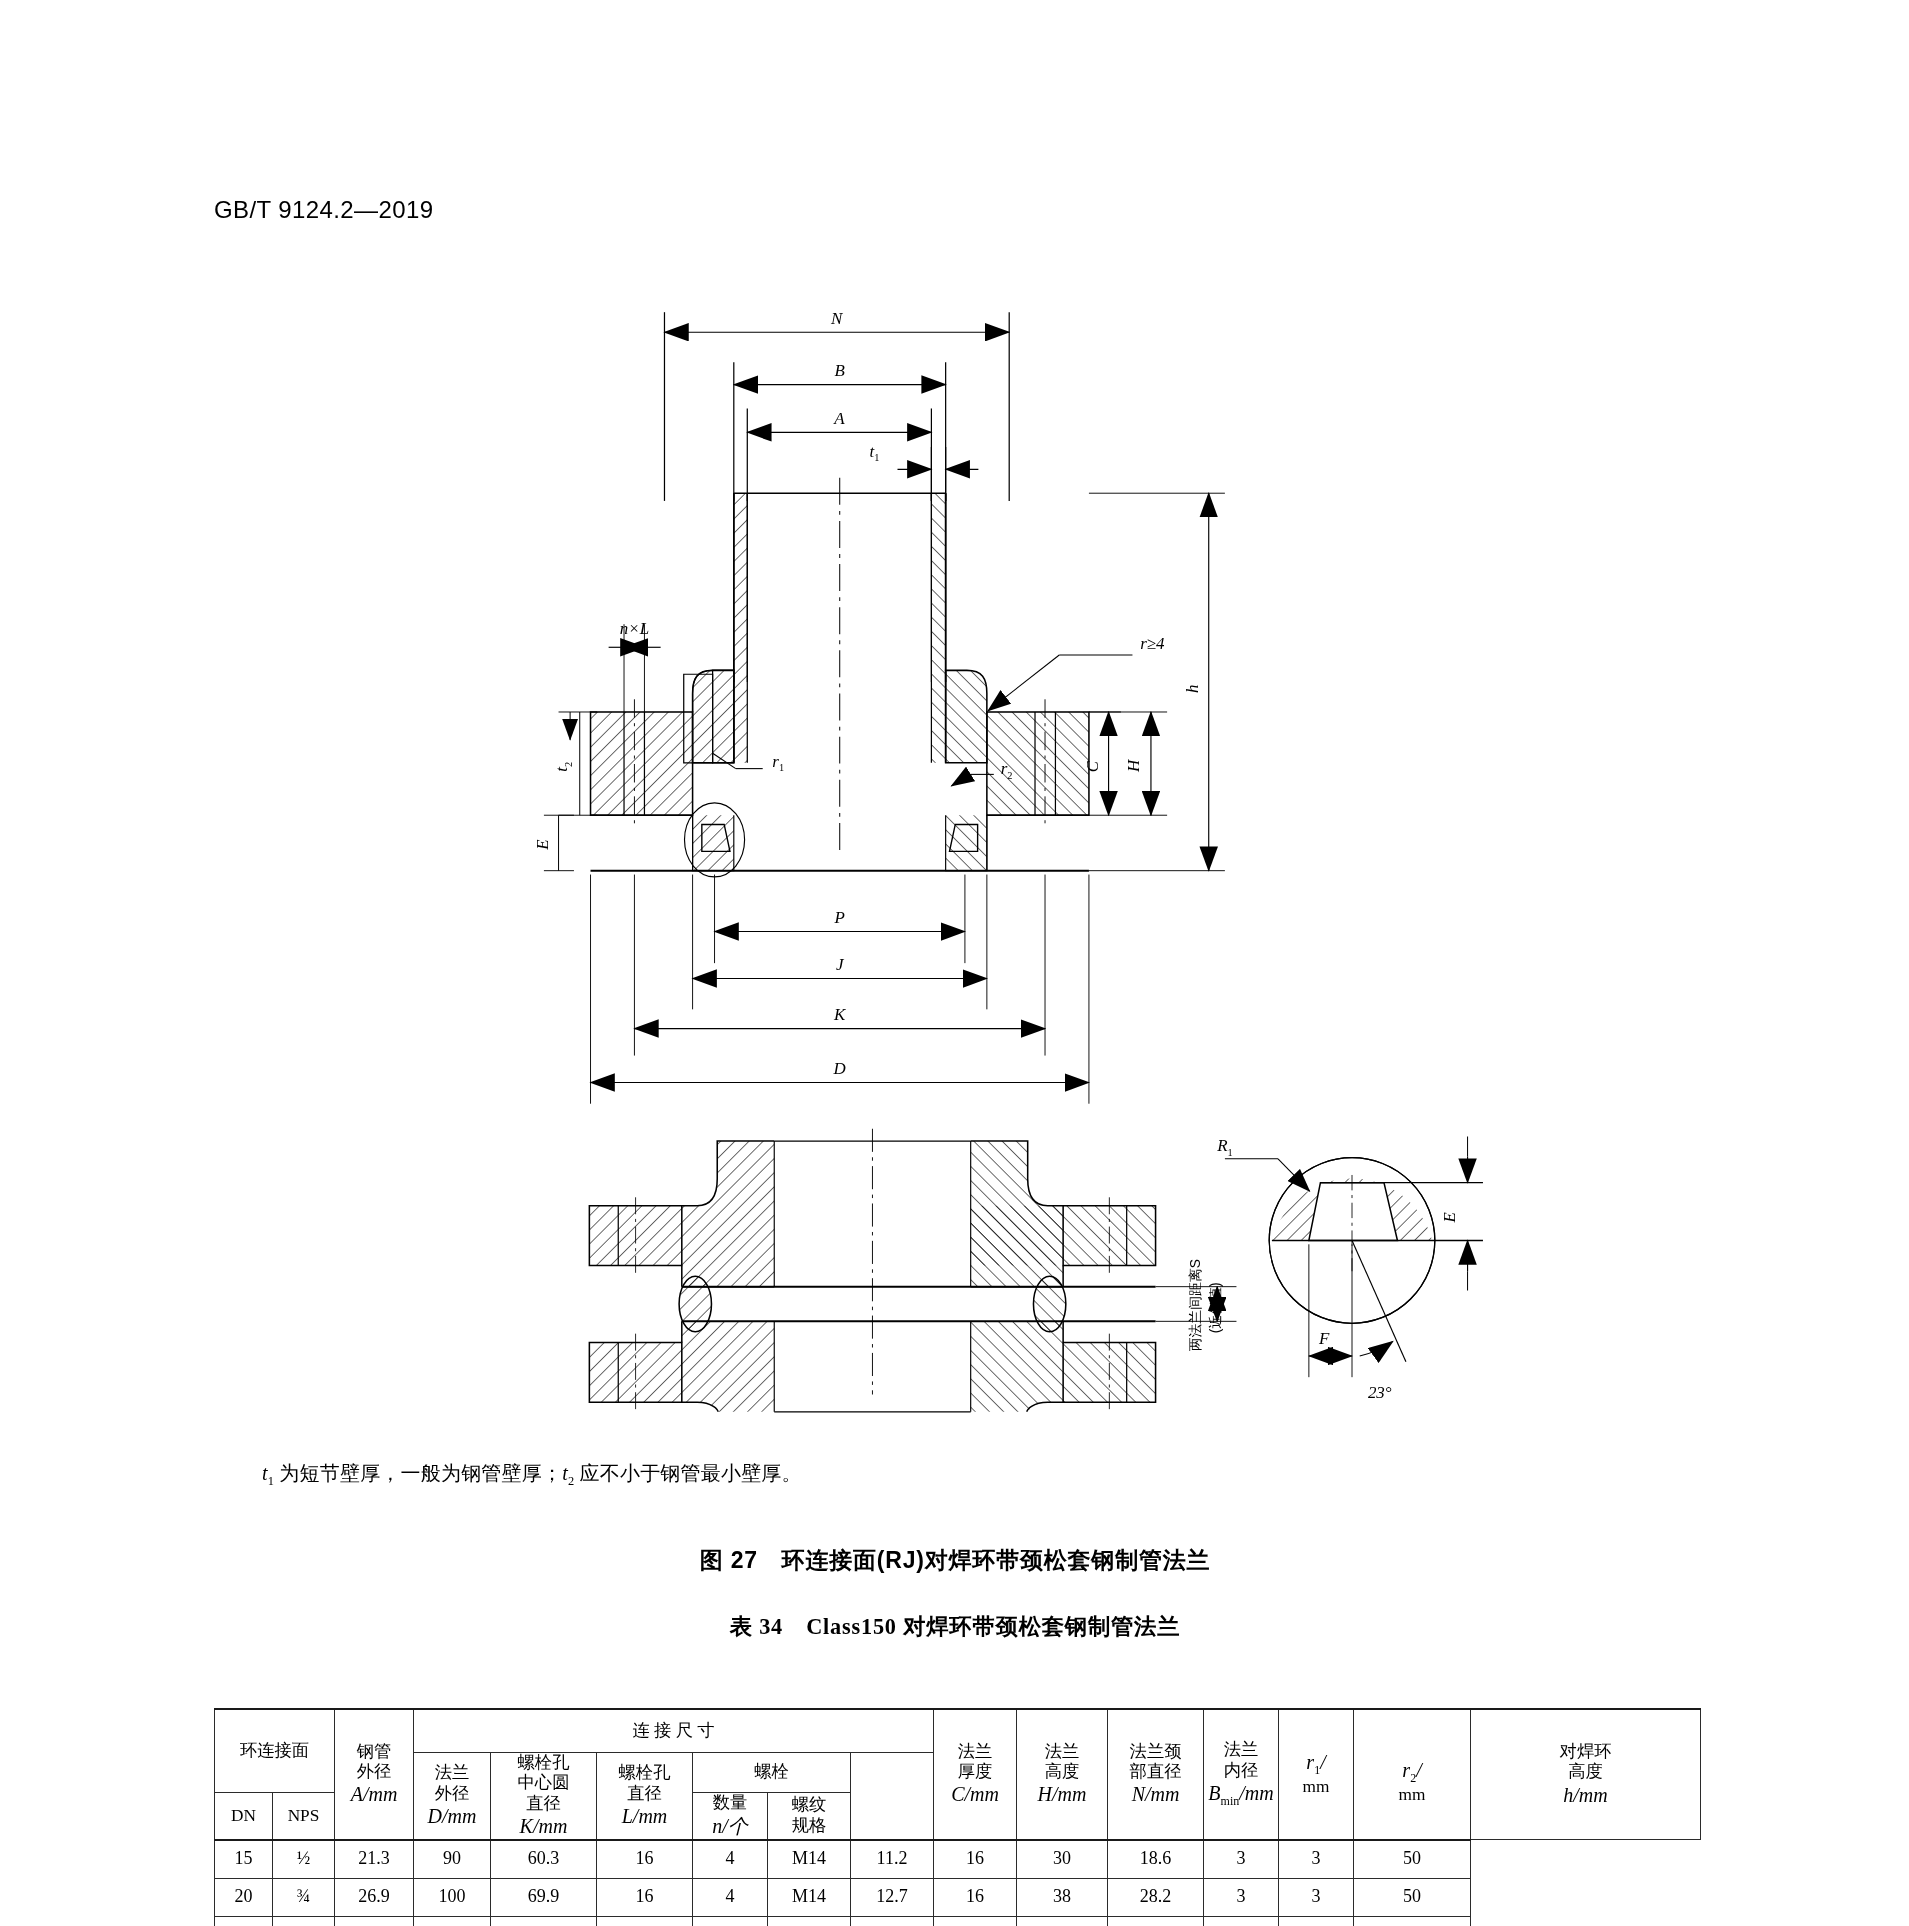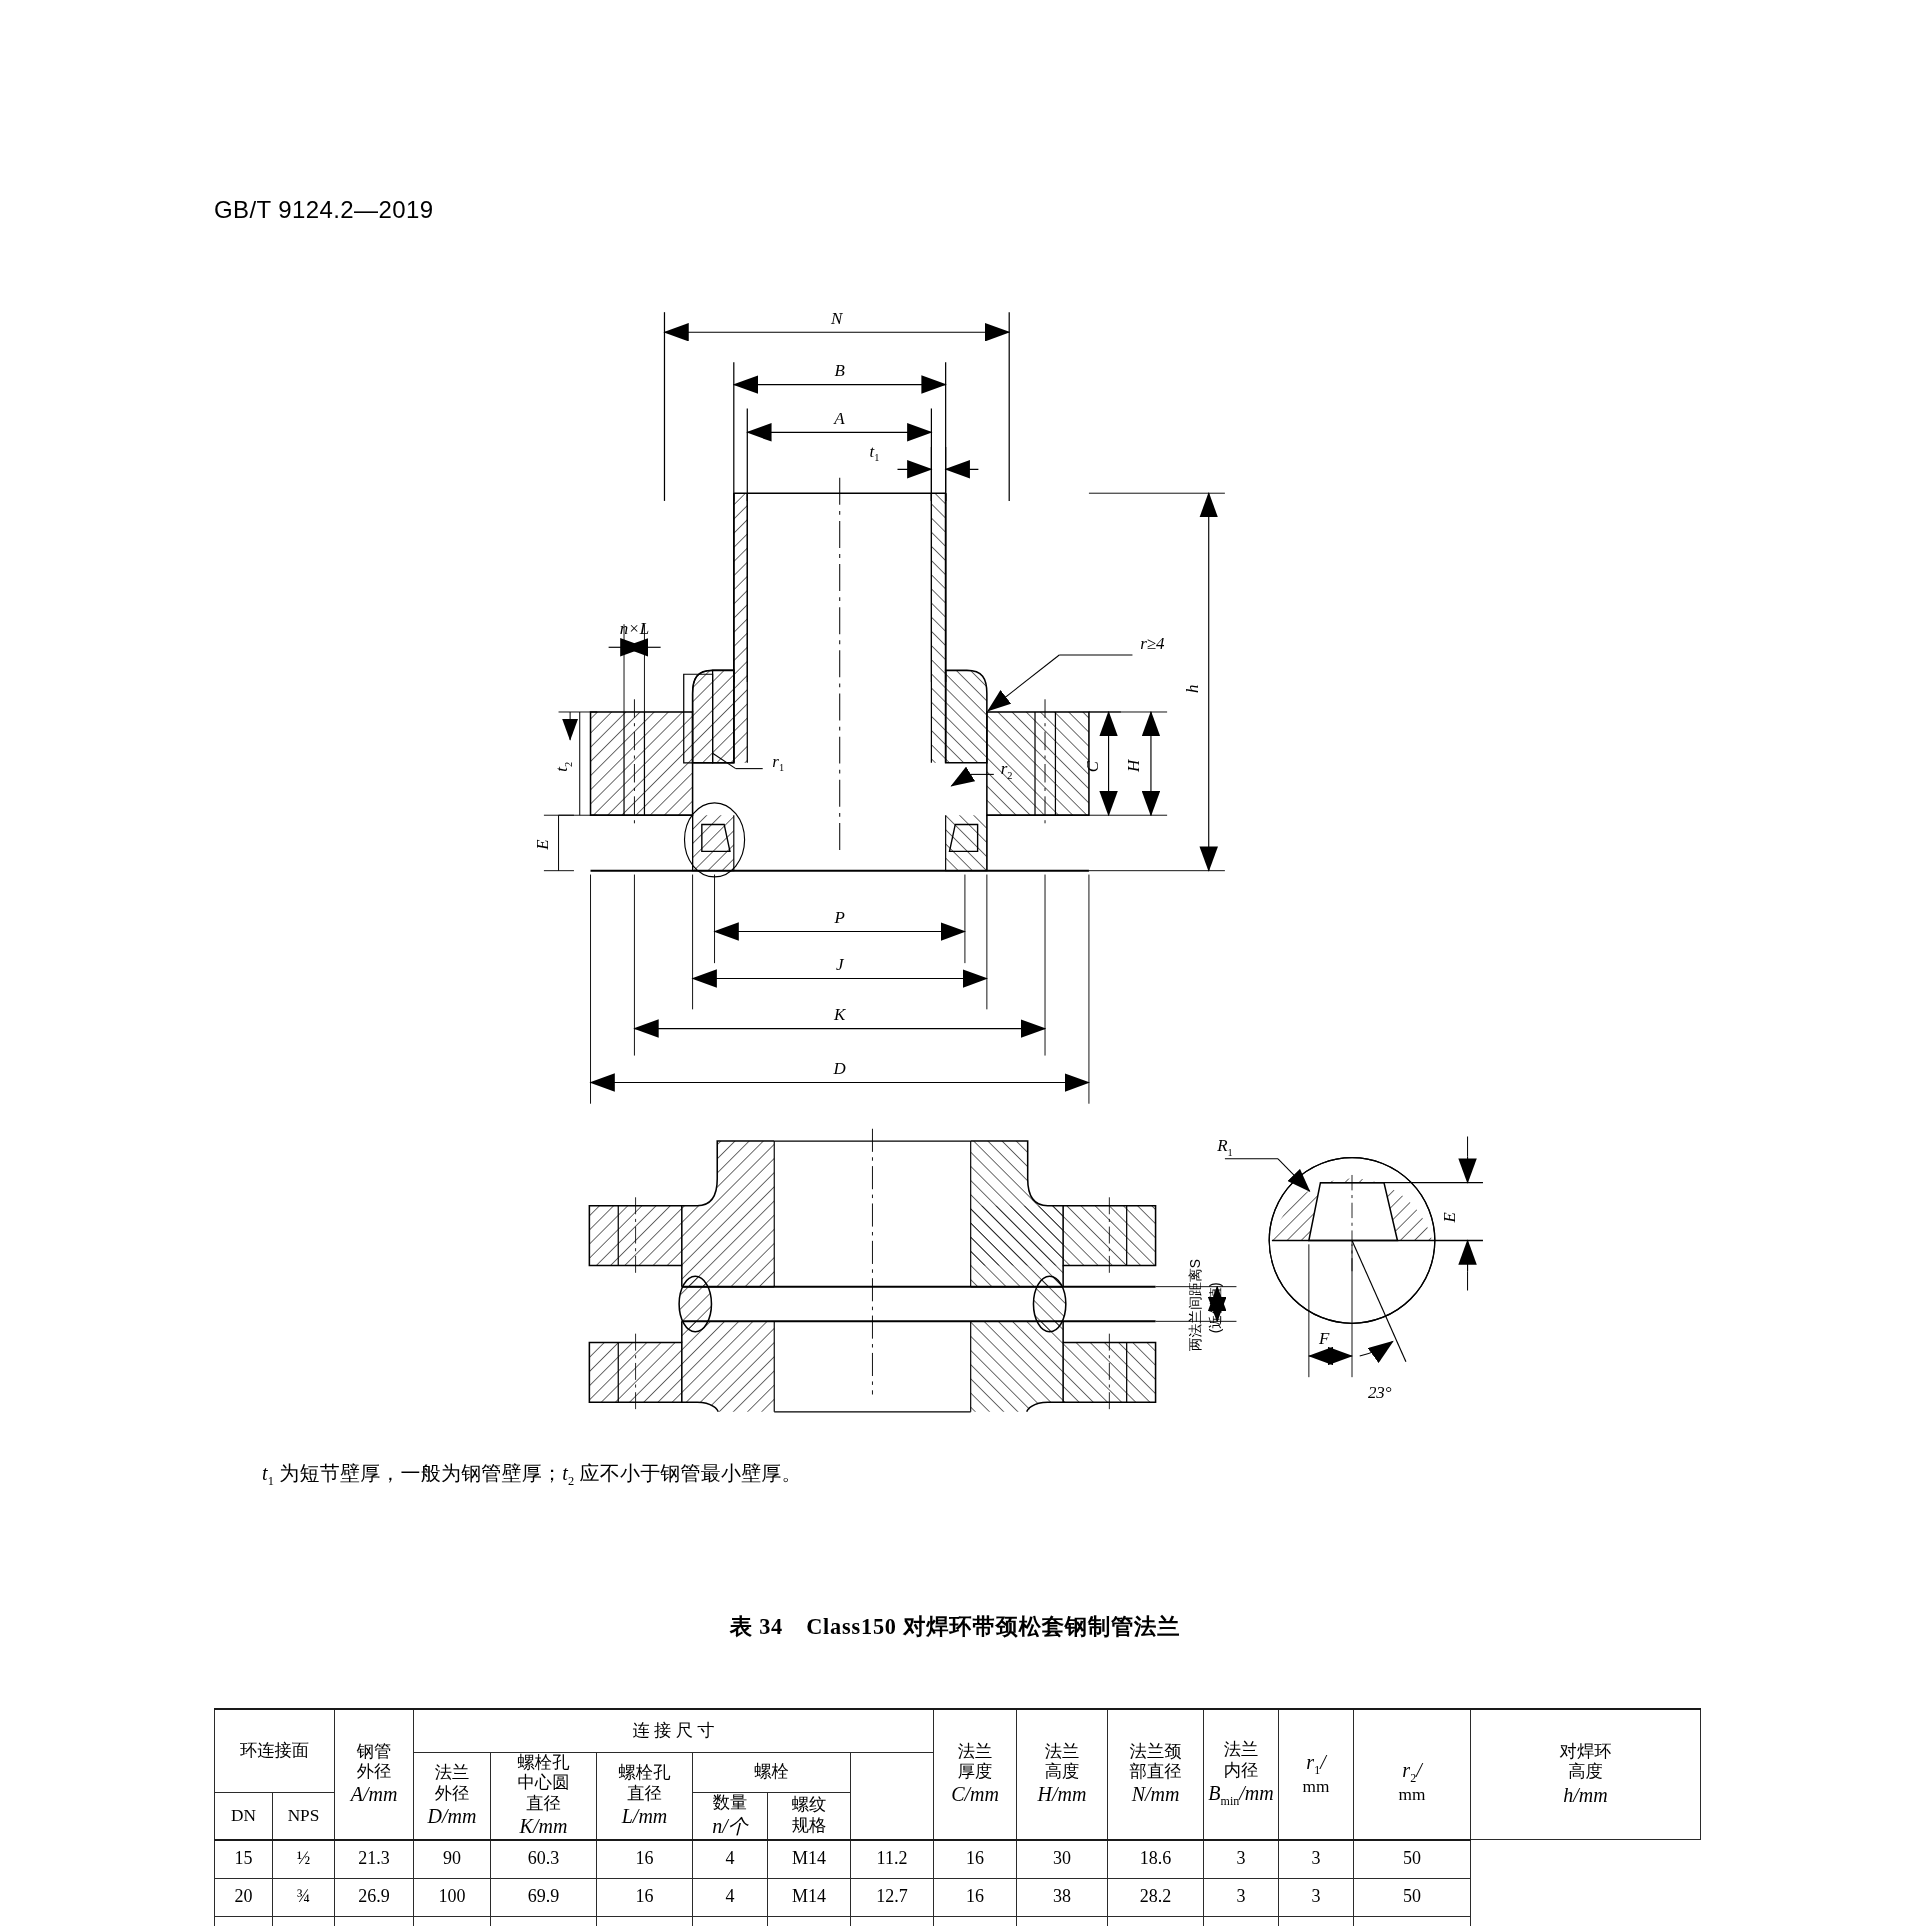--- a/index.html
+++ b/index.html
@@ -315,20 +315,21 @@
       <text class="cnlbl" x="1965" y="2648" text-anchor="middle" transform="rotate(-90 1965 2648)">两法兰间距离S</text>
       <text class="cnlbl" x="2018" y="2655" text-anchor="middle" transform="rotate(-90 2018 2655)">(近似值)</text>
     </g>
   </svg>
   </div>
 
   <div class="fig-note">
     <i>t</i><sub>1</sub> 为短节壁厚，一般为钢管壁厚；<i>t</i><sub>2</sub> 应不小于钢管最小壁厚。
   </div>
 
+  <div class="fig-title">图 27　环连接面(RJ)对焊环带颈松套钢制管法兰</div>
   <div class="tbl-title">表 34　Class150 对焊环带颈松套钢制管法兰</div>
 
   <div class="tbl-wrap">
     <table class="data">
       <colgroup>
         <col style="width:58px">
           <col style="width:62px">
           <col style="width:79px">
         <col style="width:77px">
           <col style="width:106px">

